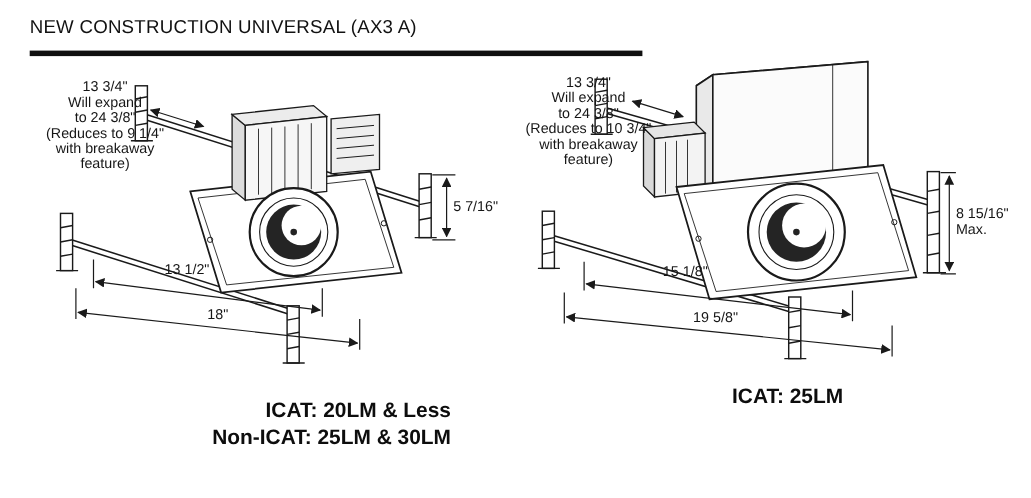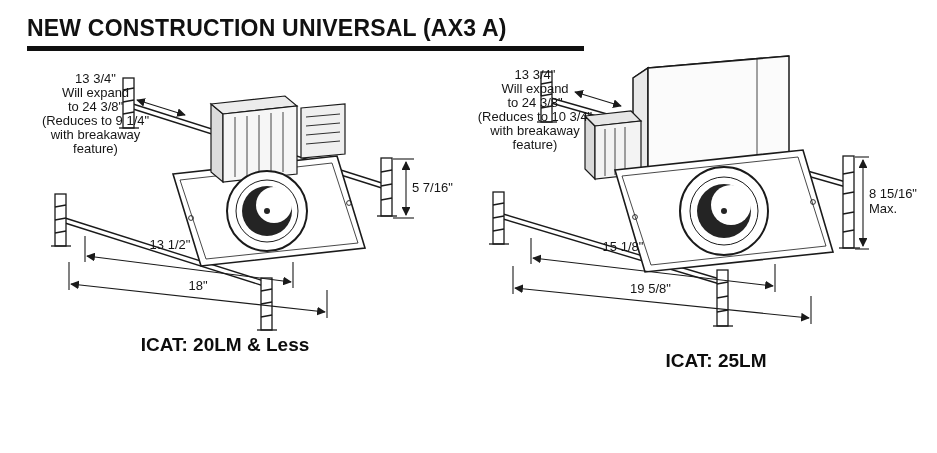--- a/index.html
+++ b/index.html
@@ -4,40 +4,40 @@
 <style>
   * { margin:0; padding:0; box-sizing:border-box; }
   html,body { background:#ffffff; }
   body {
     width:937px; height:453px; position:relative; overflow:hidden;
     font-family:"Liberation Sans", sans-serif; color:#111;
   }
   .page { position:absolute; inset:0; }
   .title {
     position:absolute; left:27px; top:15px;
-    font-size:23px; font-weight:700; letter-spacing:.2px; white-space:nowrap;
+    font-size:17px; font-weight:400; letter-spacing:.2px; white-space:nowrap;
   }
   .title-rule {
     position:absolute; left:27px; top:46px; width:557px; height:5px; background:#101010;
   }
   .figure { position:absolute; }
   .figure-left  { left:15px;  top:58px; width:445px; height:310px; }
   .figure-right { left:455px; top:52px; width:482px; height:315px; }
   .drawing { position:absolute; left:0; top:0; }
   .note {
     position:absolute; text-align:center; font-size:13px; line-height:14px; color:#161616;
   }
   .dim-label {
     position:absolute; font-size:13px; color:#161616; white-space:nowrap;
   }
   .dim-label.centered { text-align:center; }
   .caption {
     position:absolute; text-align:center; font-weight:700; font-size:19px; line-height:25px; color:#0d0d0d;
   }
-  .caption-left  { left:40px;  top:332px; width:370px; }
+  .caption-left  { left:40px;  top:361px; width:370px;text-align:right; }
   .caption-right { left:546px; top:348px; width:340px; }
 </style>
 </head>
 <body>
 
 <div class="page">
 
   <h1 class="title">NEW CONSTRUCTION UNIVERSAL (AX3 A)</h1>
   <div class="title-rule"></div>
 
@@ -250,18 +250,19 @@
     <div class="dim-label" style="left:414px; top:134px;">
       <div>8 15/16"</div>
       <div>Max.</div>
     </div>
     <div class="dim-label centered" style="left:118px; top:187px; width:100px;">15 1/8"</div>
     <div class="dim-label centered" style="left:148px; top:229px; width:95px;">19 5/8"</div>
   </div>
 
   <div class="caption caption-left">
     <div>ICAT: 20LM &amp; Less</div>
+    <div>Non-ICAT: 25LM &amp; 30LM</div>
   </div>
   <div class="caption caption-right">
     <div>ICAT: 25LM</div>
   </div>
 
 </div>
 
 </body></html>

